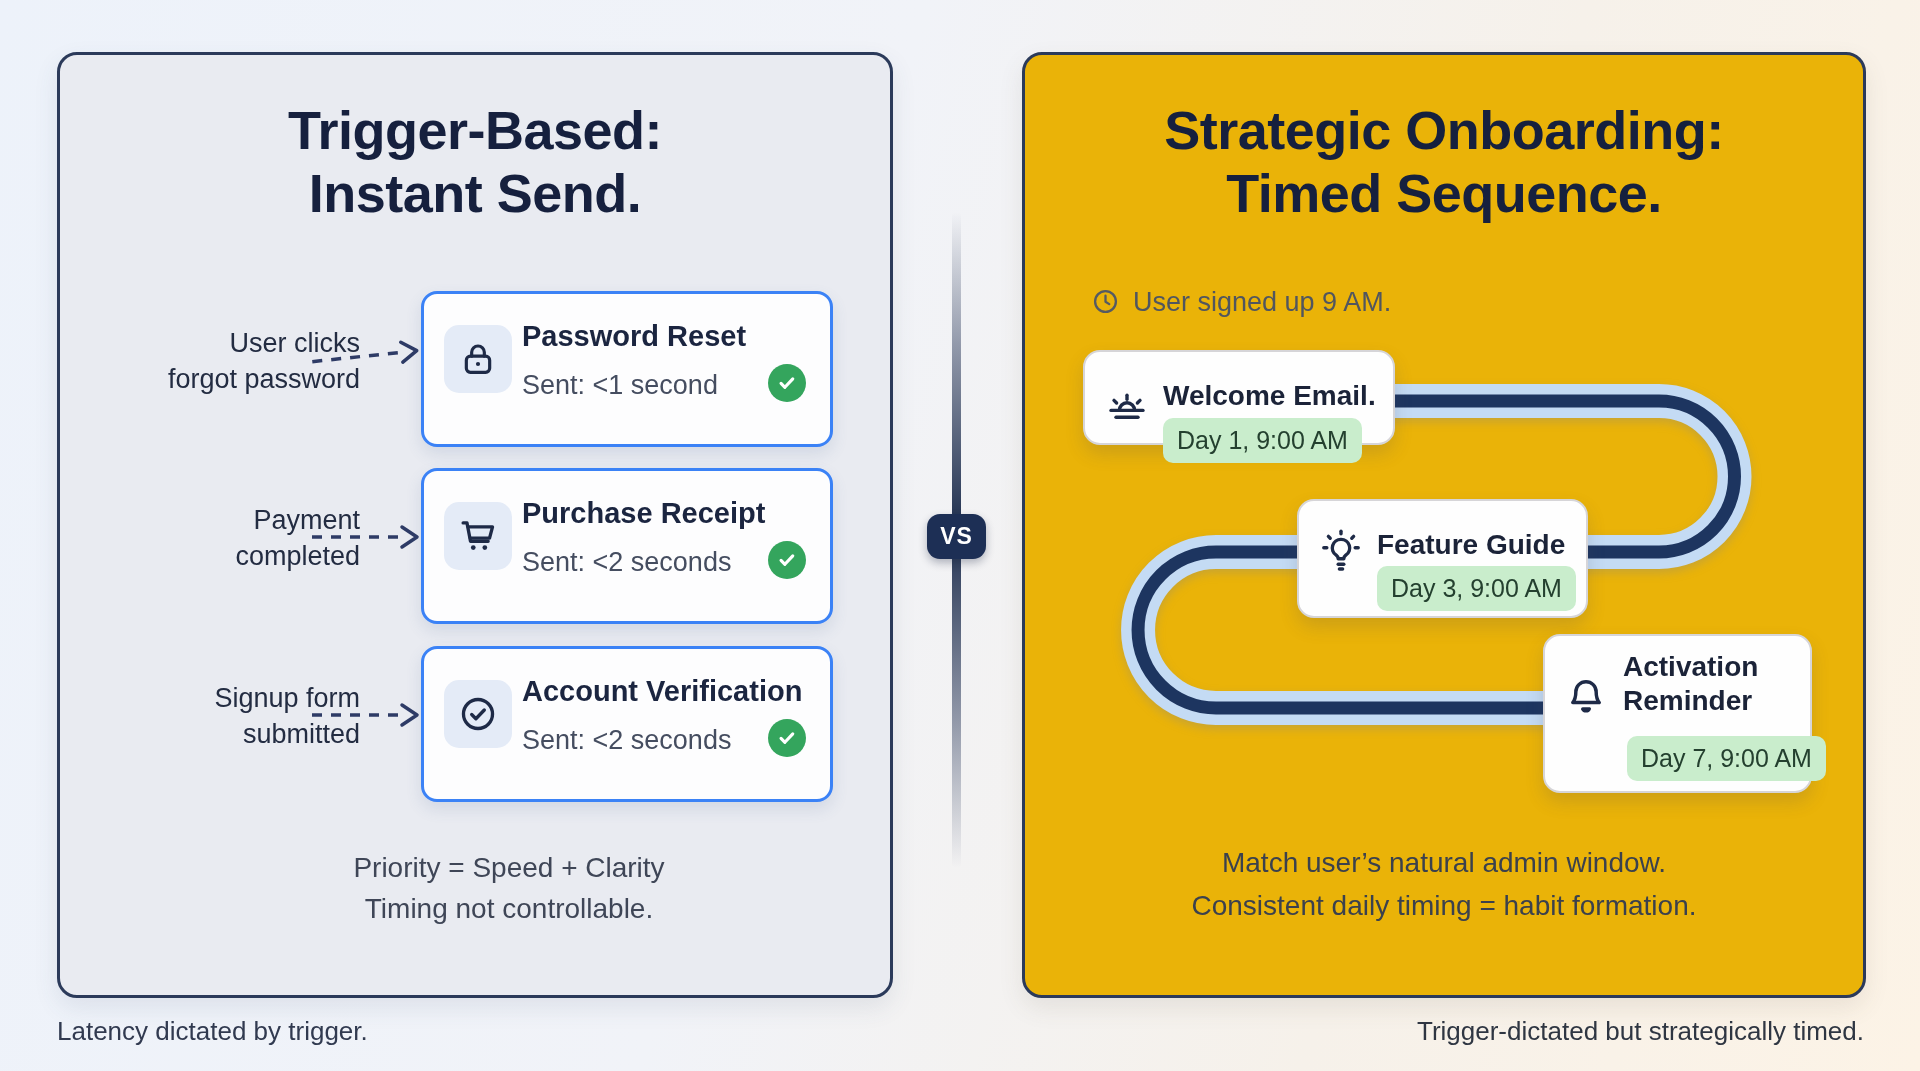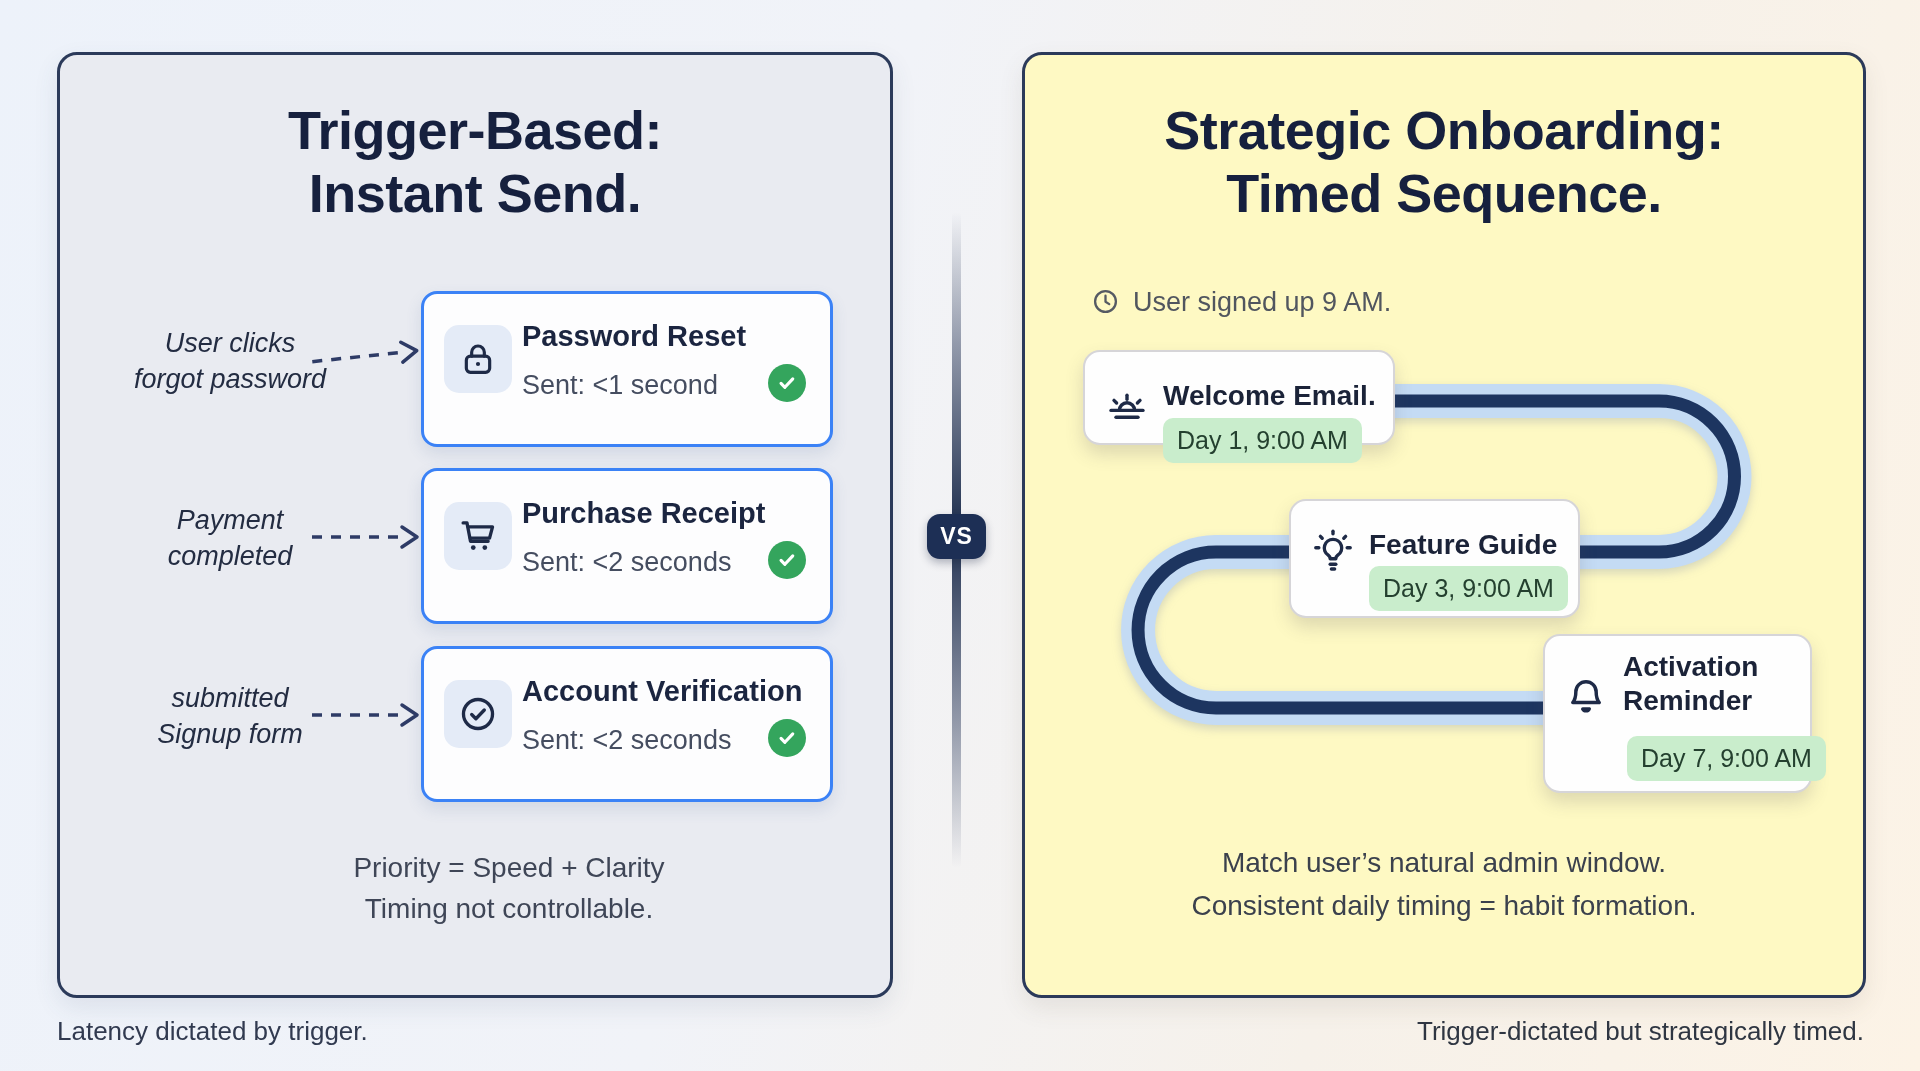--- a/index.html
+++ b/index.html
@@ -7,29 +7,29 @@
     width:1920px;height:1071px;
     font-family:"Liberation Sans","DejaVu Sans",sans-serif;
     background:linear-gradient(105deg,#edf2fa 0%,#f1f3f8 42%,#f6f1ea 72%,#fcf3e6 100%);
     overflow:hidden;
   }
   .stage{position:relative;width:1920px;height:1071px;}
 
   
   .panel{position:absolute;top:52px;height:946px;border:3px solid #2b3a5a;border-radius:20px;box-sizing:border-box;}
   .panel-left{left:57px;width:836px;background:#e9ebf1;box-shadow:0 10px 24px rgba(60,75,110,0.10);}
-  .panel-right{left:1022px;width:844px;background:#fef9c3;box-shadow:0 10px 24px rgba(90,80,60,0.10);}
+  .panel-right{left:1022px;width:844px;background:#eab308;box-shadow:0 10px 24px rgba(90,80,60,0.10);}
 
   .panel-title{position:absolute;top:44px;left:0;width:100%;text-align:center;
     font-size:54px;font-weight:800;line-height:63px;color:#16203e;letter-spacing:-0.5px;}
 
   
   .t-row{position:absolute;left:0;width:100%;}
-  .t-label{position:absolute;left:30px;width:280px;text-align:center;
-    font-size:27px;line-height:36px;color:#232c42;font-weight:500;font-style:italic;}
+  .t-label{position:absolute;left:20px;width:280px;text-align:right;
+    font-size:27px;line-height:36px;color:#232c42;font-weight:500;}
   .t-arrow{position:absolute;left:250px;width:112px;height:26px;}
   .t-card{position:absolute;left:361px;width:412px;height:156px;background:#fdfdfe;
     border:3px solid #3b82f6;border-radius:16px;box-sizing:border-box;
     box-shadow:0 7px 16px rgba(70,100,150,0.14);}
   .t-icon-tile{position:absolute;left:20px;top:31px;width:68px;height:68px;
     background:#e4ebf7;border-radius:15px;display:flex;align-items:center;justify-content:center;}
   .t-card-title{position:absolute;left:98px;top:26px;font-size:29px;font-weight:700;color:#1b2540;}
   .t-card-status{position:absolute;left:98px;top:76px;font-size:27px;color:#454d60;}
   .t-check{position:absolute;right:24px;top:70px;width:38px;height:38px;border-radius:50%;
     background:#34a55d;display:flex;align-items:center;justify-content:center;}
@@ -130,22 +130,22 @@
         <div class="t-check">
           <svg width="22" height="22" viewBox="0 0 24 24" fill="none" stroke="#ffffff" stroke-width="3.4" stroke-linecap="round" stroke-linejoin="round">
             <path d="M5.5 12.5l4.2 4.2 8.6-9.2"></path>
           </svg>
         </div>
       </div>
     </div>
 
     <div class="t-row" style="top:591px;height:138px;">
       <div class="t-label" style="top:34px;">
+        <div>Signup form</div>
         <div>submitted</div>
-        <div>Signup form</div>
       </div>
       <div class="t-arrow" style="top:56px;">
         <svg width="112" height="26" viewBox="0 0 112 26">
           <line x1="2" y1="13" x2="90" y2="13" stroke="#2e3b66" stroke-width="3.5" stroke-dasharray="10 9"></line>
           <path d="M92 3 L107 13 L92 23" fill="none" stroke="#2e3b66" stroke-width="3.5" stroke-linecap="round" stroke-linejoin="round"></path>
         </svg>
       </div>
       <div class="t-card">
         <div class="t-icon-tile">
           <span>
@@ -203,21 +203,21 @@
           <path d="M6.5 18.6h11"></path>
           <path d="M12 9.6V7.6"></path>
           <path d="M6.8 11.5l-1.3-1.3"></path>
           <path d="M17.2 11.5l1.3-1.3"></path>
         </svg>
       </div>
       <div class="seq-title" style="top:27px;">Welcome Email.</div>
       <div class="seq-badge" style="top:66px;">Day 1, 9:00 AM</div>
     </div>
 
-    <div class="seq-card" style="left:264px;top:444px;width:291px;height:119px;">
+    <div class="seq-card" style="left:272px;top:444px;width:291px;height:119px;">
       <div class="seq-icon" style="top:26px;">
         <svg width="48" height="48" viewBox="0 0 24 24" fill="none" stroke="#1e2a47" stroke-width="1.7" stroke-linecap="round" stroke-linejoin="round">
           <path d="M12 6.2a4.3 4.3 0 0 1 2.4 7.9c-.6.45-1 1.05-1 1.75h-2.8c0-.7-.4-1.3-1-1.75A4.3 4.3 0 0 1 12 6.2z"></path>
           <path d="M10.6 18.6h2.8"></path>
           <path d="M11.2 21h1.6"></path>
           <path d="M12 3.4V2.1"></path>
           <path d="M6.6 5.6l-.9-.9"></path>
           <path d="M17.4 5.6l.9-.9"></path>
           <path d="M4.9 10.4H3.4"></path>
           <path d="M20.6 10.4h-1.5"></path>

